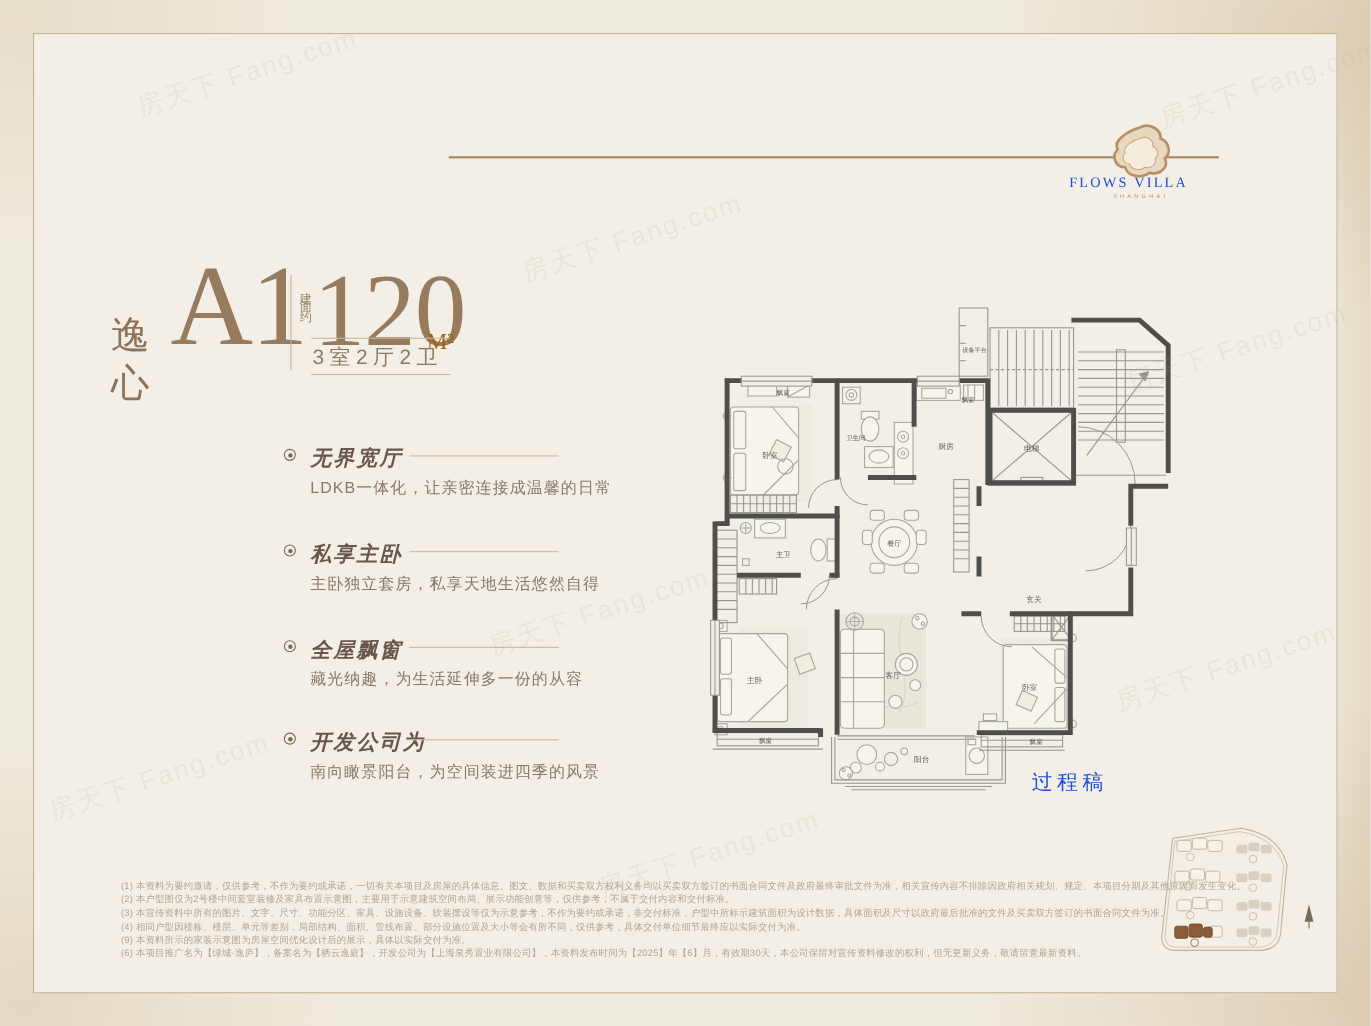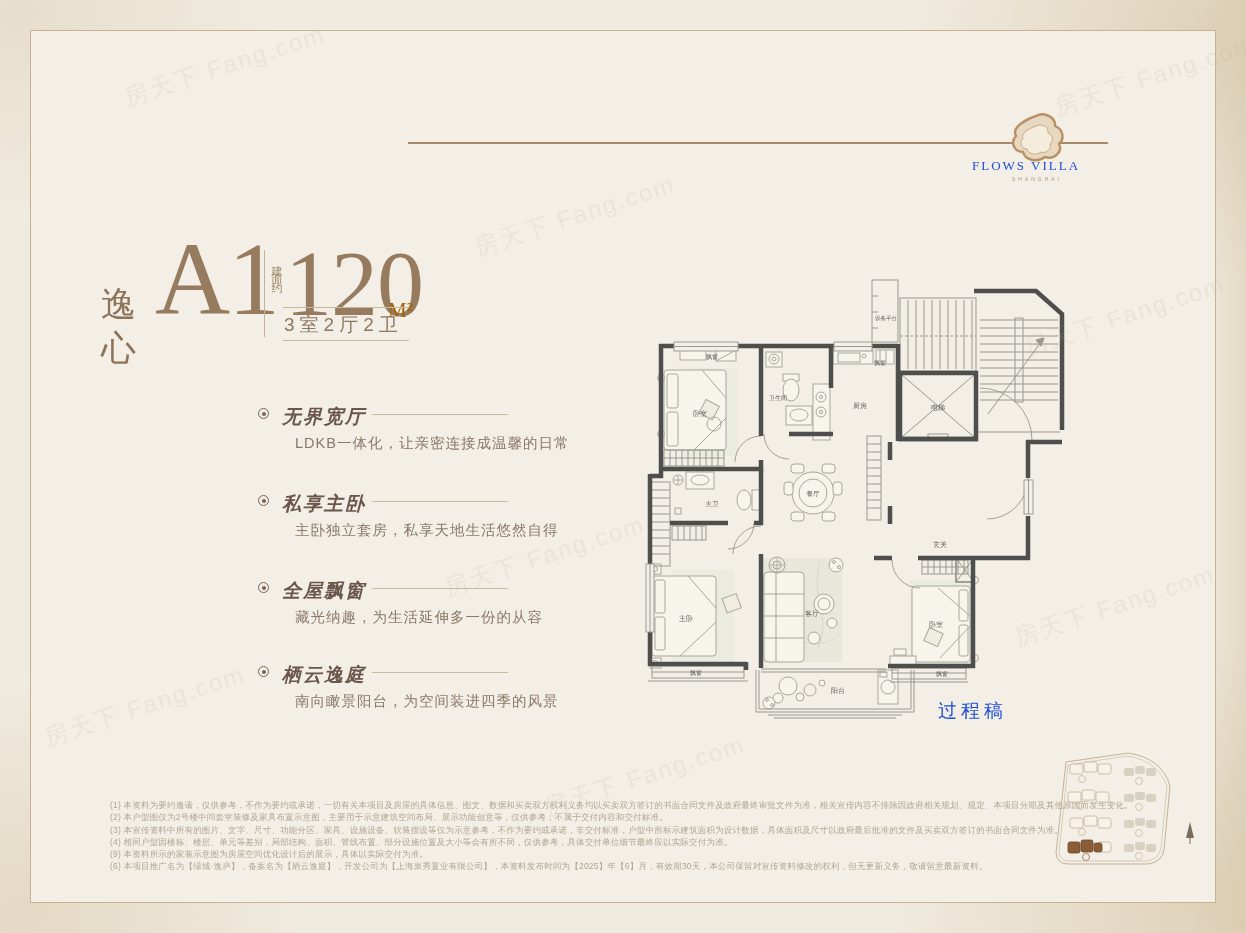--- a/index.html
+++ b/index.html
@@ -27,21 +27,21 @@
     color:#977b5e;letter-spacing:-1px;}
   #area-unit{left:388px;top:298px;font-family:"Liberation Serif","DejaVu Serif",serif;font-size:21px;color:#a16207;}
   .area-line{left:283px;width:126px;height:1px;background:#c6b79f;}
   #rooms-summary{left:284px;top:312px;font-size:19px;letter-spacing:5px;color:#8d7862;}
   
   .feat{left:258px;width:260px;}
   .feat-bullet{position:absolute;left:0;top:4px;width:9px;height:9px;border:1.5px solid #7b6554;border-radius:50%;}
   .feat-bullet::after{content:"";position:absolute;left:2.5px;top:2.5px;width:4px;height:4px;border-radius:50%;background:#7b6554;}
   .feat-title{position:absolute;left:24px;top:0;font-size:19px;font-weight:bold;color:#6a564a;letter-spacing:2px;font-style:italic;}
   .feat-rule{position:absolute;left:114px;top:10px;width:136px;height:1px;background:#c9b89f;}
-  .feat-desc{position:absolute;left:24px;top:30px;width:260px;font-size:14.5px;color:#8b7868;letter-spacing:1px;white-space:nowrap;margin-left:13px;}
+  .feat-desc{position:absolute;left:24px;top:30px;width:260px;font-size:14.5px;color:#8b7868;letter-spacing:1px;white-space:nowrap;}
   
   #plan{left:628px;top:266px;}
   #process-note{left:938px;top:698px;font-size:19px;letter-spacing:4px;color:#1d4ed8;}
   
   #disc{left:110px;top:799px;width:1040px;color:#b2a492;font-size:8.5px;line-height:12.3px;letter-spacing:.2px;}
   
   #sitemap{left:1042px;top:746px;}
   
   .wm{position:absolute;color:#b9a995;opacity:.16;font-size:24px;letter-spacing:2px;transform:rotate(-18deg);
       white-space:nowrap;pointer-events:none;z-index:2;}
@@ -91,21 +91,21 @@
     <span class="feat-desc">主卧独立套房，私享天地生活悠然自得</span>
   </div>
   <div class="abs z feat" style="top:578px;">
     <span class="feat-bullet"></span>
     <span class="feat-title">全屋飘窗</span>
     <span class="feat-rule"></span>
     <span class="feat-desc">藏光纳趣，为生活延伸多一份的从容</span>
   </div>
   <div class="abs z feat" style="top:662px;">
     <span class="feat-bullet"></span>
-    <span class="feat-title">栖云逸庭</span>
+    <span class="feat-title">开发公司为</span>
     <span class="feat-rule"></span>
     <span class="feat-desc">南向瞰景阳台，为空间装进四季的风景</span>
   </div>
 
   <svg id="plan" class="abs z" width="480" height="480" viewBox="0 0 480 480">
 
     <g>
       <rect x="56" y="102" width="54" height="88" fill="#ecebe0"></rect>
       <rect x="44" y="304" width="62" height="94" fill="#ecebe0"></rect>
       <rect x="282" y="314" width="62" height="84" fill="#ecebe0"></rect>

